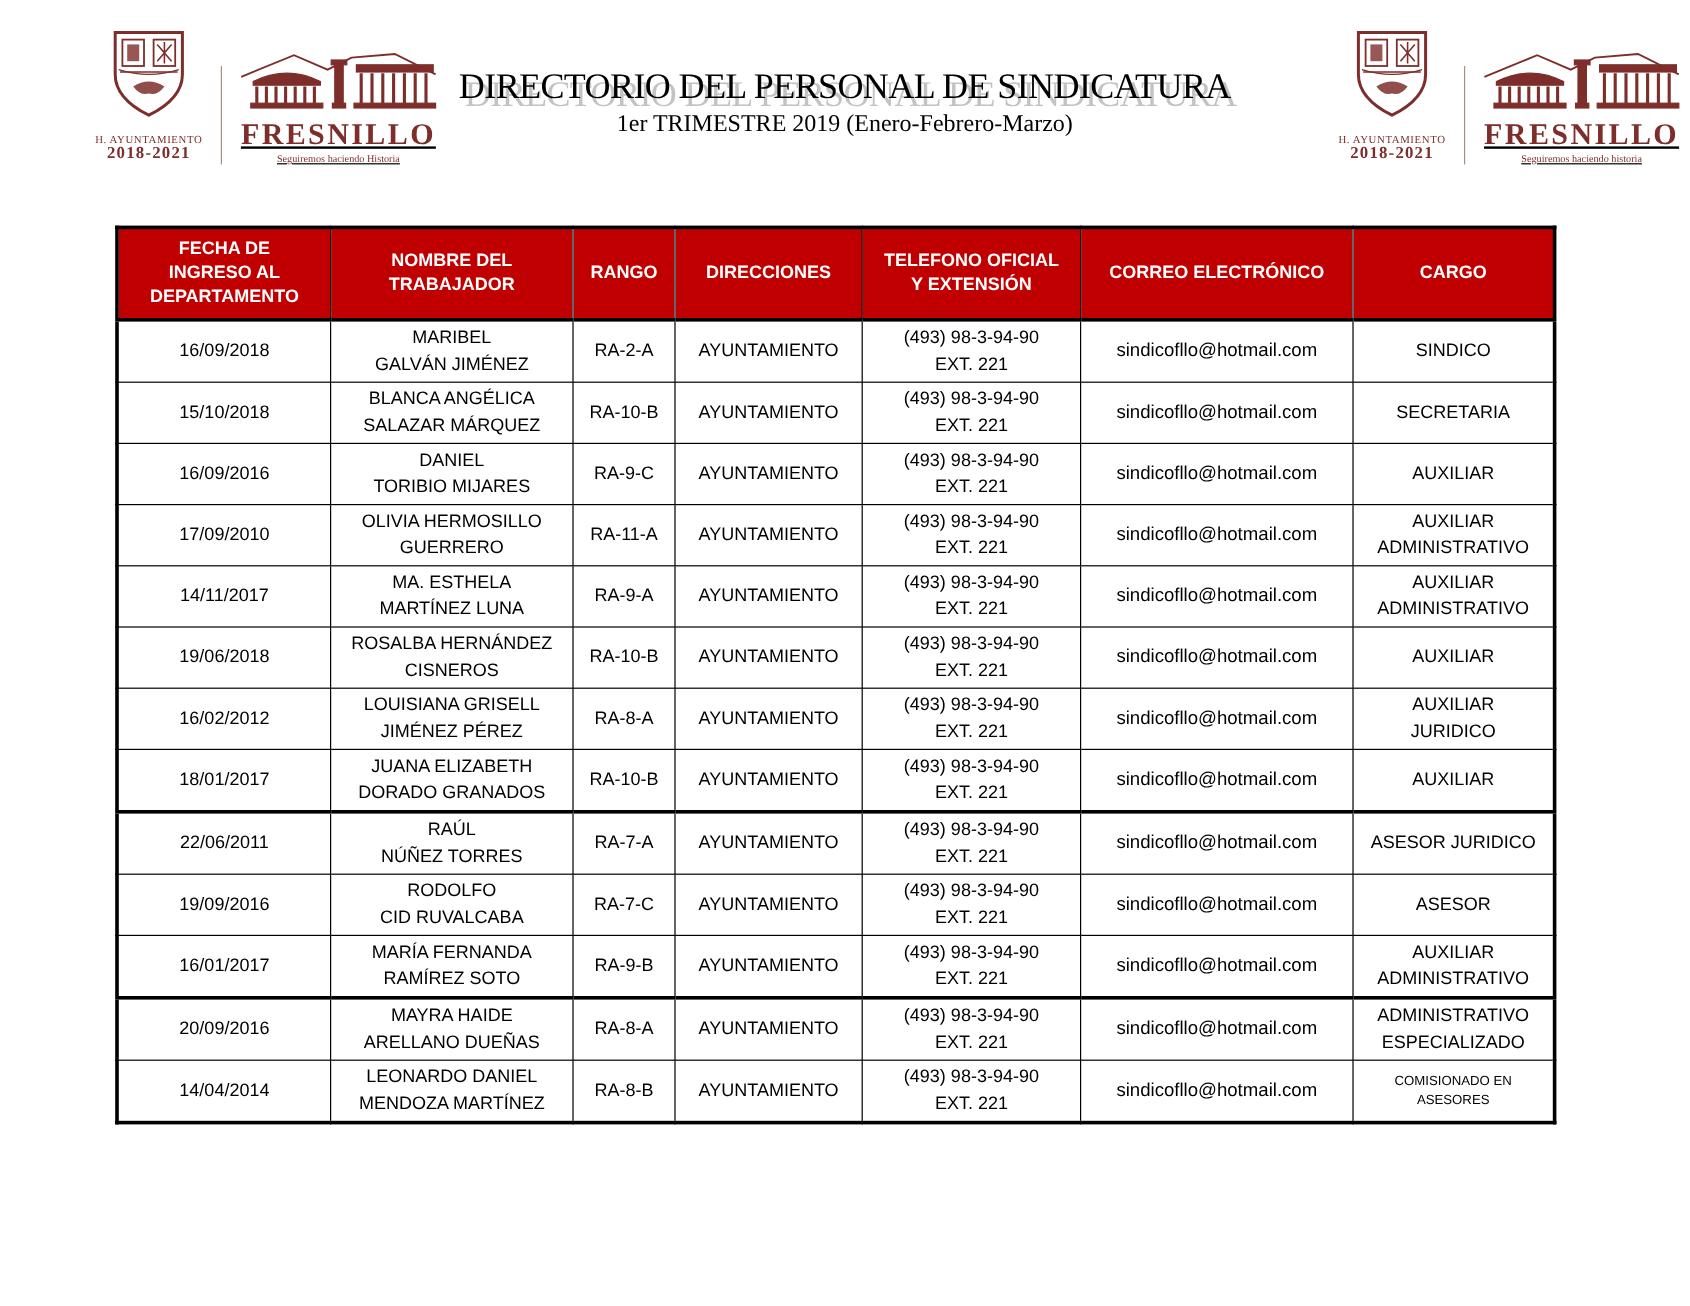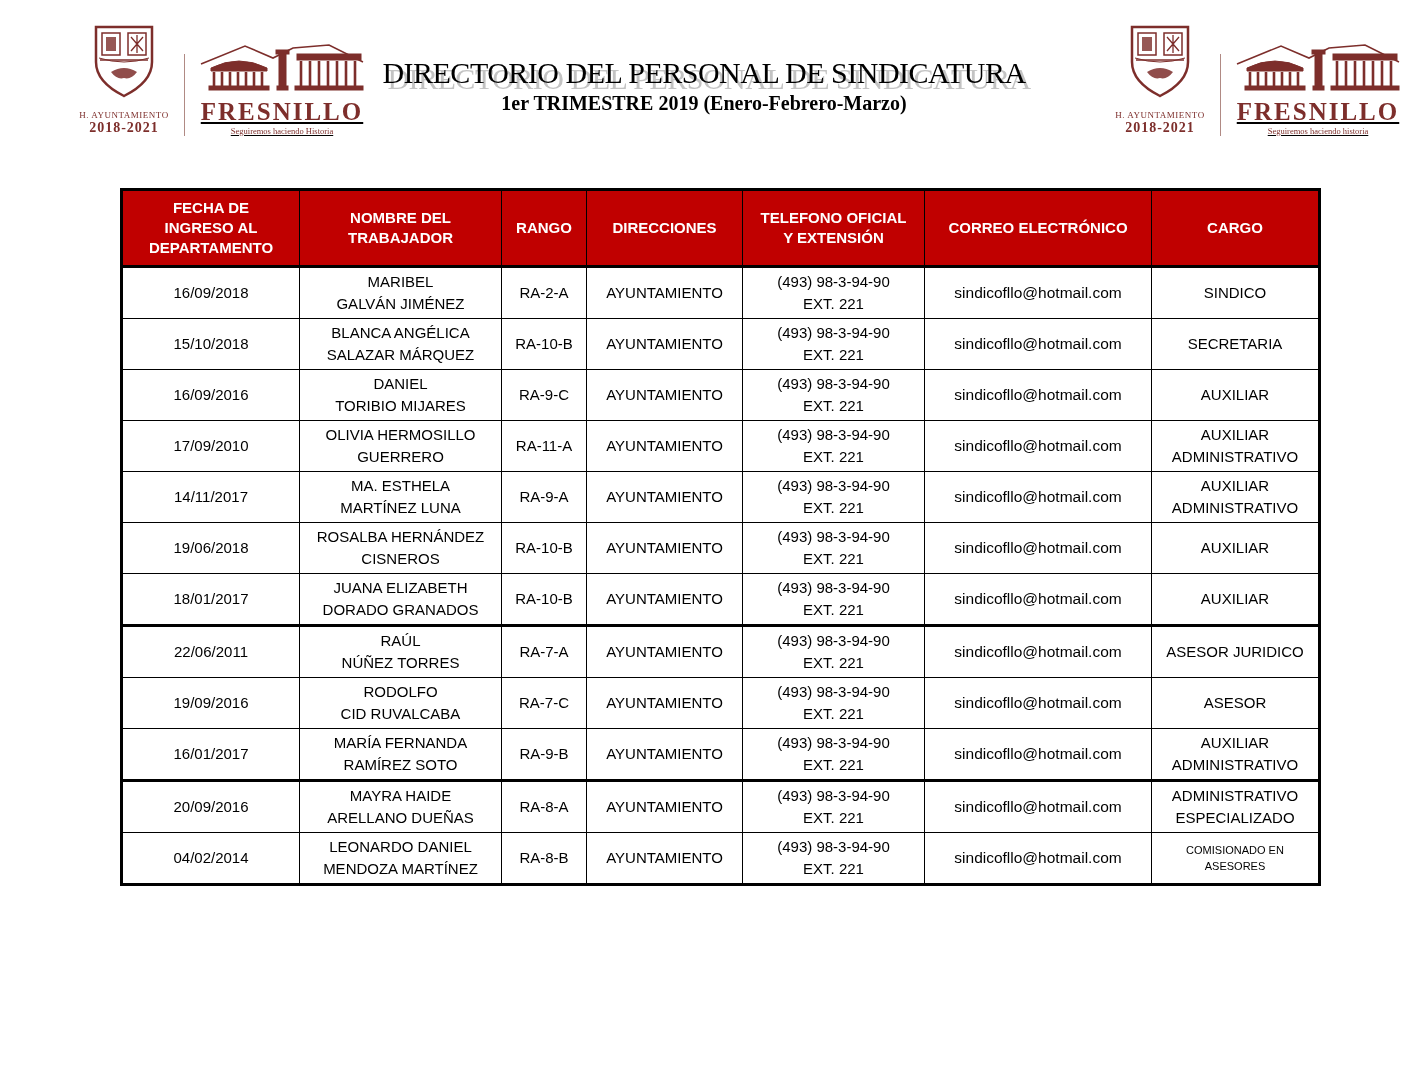--- a/index.html
+++ b/index.html
@@ -19,26 +19,26 @@
   .fresnillo-word{font-family:"Liberation Serif", serif;color:#7d2e2b;font-size:25px;font-weight:bold;letter-spacing:2px;line-height:1;margin-top:1px;white-space:nowrap;}
   .fresnillo-tagline{font-family:"Liberation Serif", serif;color:#7d2e2b;font-size:8.5px;margin-top:2px;white-space:nowrap;}
   
   .title-block{position:absolute;top:56px;left:354px;width:700px;text-align:center;}
   .doc-title{
     font-family:"Liberation Serif", serif;font-weight:normal;font-size:30px;
     letter-spacing:-.5px;color:#000;white-space:nowrap;
     text-shadow:5px 6px 0 #c3c3c3;
   }
   .doc-subtitle{
-    font-family:"Liberation Serif", serif;font-weight:bold;font-size:20px;
+    font-family:"Liberation Serif", serif;font-weight:normal;font-size:20px;
     color:#000;margin-top:2px;white-space:nowrap;text-align:center;
   }
   
   table.directory{
-    position:absolute;left:120px;top:188px;width:1198px;
+    position:absolute;left:96px;top:188px;width:1198px;
     border-collapse:collapse;table-layout:fixed;
     border:3px solid #000;
     padding-left:32px;
   }
   .directory th,.directory td{
     border:1.5px solid #000;text-align:center;vertical-align:middle;padding:2px 4px;
     overflow:hidden;
   }
   .directory thead th{
     background:#c00000;color:#fff;font-weight:bold;font-size:15px;line-height:1.35;
@@ -236,20 +236,29 @@
       <tr>
         <td class="cell-fecha">19/06/2018</td>
         <td class="cell-nombre">ROSALBA HERNÁNDEZ<br>CISNEROS</td>
         <td class="cell-rango">RA-10-B</td>
         <td class="cell-direcciones">AYUNTAMIENTO</td>
         <td class="cell-telefono">(493) 98-3-94-90<br>EXT. 221</td>
         <td class="cell-correo">sindicofllo@hotmail.com</td>
         <td class="cell-cargo">AUXILIAR</td>
       </tr>
       <tr>
+        <td class="cell-fecha">16/02/2012</td>
+        <td class="cell-nombre">LOUISIANA GRISELL<br>JIMÉNEZ PÉREZ</td>
+        <td class="cell-rango">RA-8-A</td>
+        <td class="cell-direcciones">AYUNTAMIENTO</td>
+        <td class="cell-telefono">(493) 98-3-94-90<br>EXT. 221</td>
+        <td class="cell-correo">sindicofllo@hotmail.com</td>
+        <td class="cell-cargo">AUXILIAR<br>JURIDICO</td>
+      </tr>
+      <tr>
         <td class="cell-fecha">18/01/2017</td>
         <td class="cell-nombre">JUANA ELIZABETH<br>DORADO GRANADOS</td>
         <td class="cell-rango">RA-10-B</td>
         <td class="cell-direcciones">AYUNTAMIENTO</td>
         <td class="cell-telefono">(493) 98-3-94-90<br>EXT. 221</td>
         <td class="cell-correo">sindicofllo@hotmail.com</td>
         <td class="cell-cargo">AUXILIAR</td>
       </tr>
       <tr class="thick-top">
         <td class="cell-fecha">22/06/2011</td>
@@ -281,21 +290,21 @@
       <tr class="thick-top">
         <td class="cell-fecha">20/09/2016</td>
         <td class="cell-nombre">MAYRA HAIDE<br>ARELLANO DUEÑAS</td>
         <td class="cell-rango">RA-8-A</td>
         <td class="cell-direcciones">AYUNTAMIENTO</td>
         <td class="cell-telefono">(493) 98-3-94-90<br>EXT. 221</td>
         <td class="cell-correo">sindicofllo@hotmail.com</td>
         <td class="cell-cargo">ADMINISTRATIVO<br>ESPECIALIZADO</td>
       </tr>
       <tr>
-        <td class="cell-fecha">04/02/2014</td>
+        <td class="cell-fecha">14/04/2014</td>
         <td class="cell-nombre">LEONARDO DANIEL<br>MENDOZA MARTÍNEZ</td>
         <td class="cell-rango">RA-8-B</td>
         <td class="cell-direcciones">AYUNTAMIENTO</td>
         <td class="cell-telefono">(493) 98-3-94-90<br>EXT. 221</td>
         <td class="cell-correo">sindicofllo@hotmail.com</td>
         <td class="cell-cargo small">COMISIONADO EN<br>ASESORES</td>
       </tr>
     </tbody>
 </table>
 

